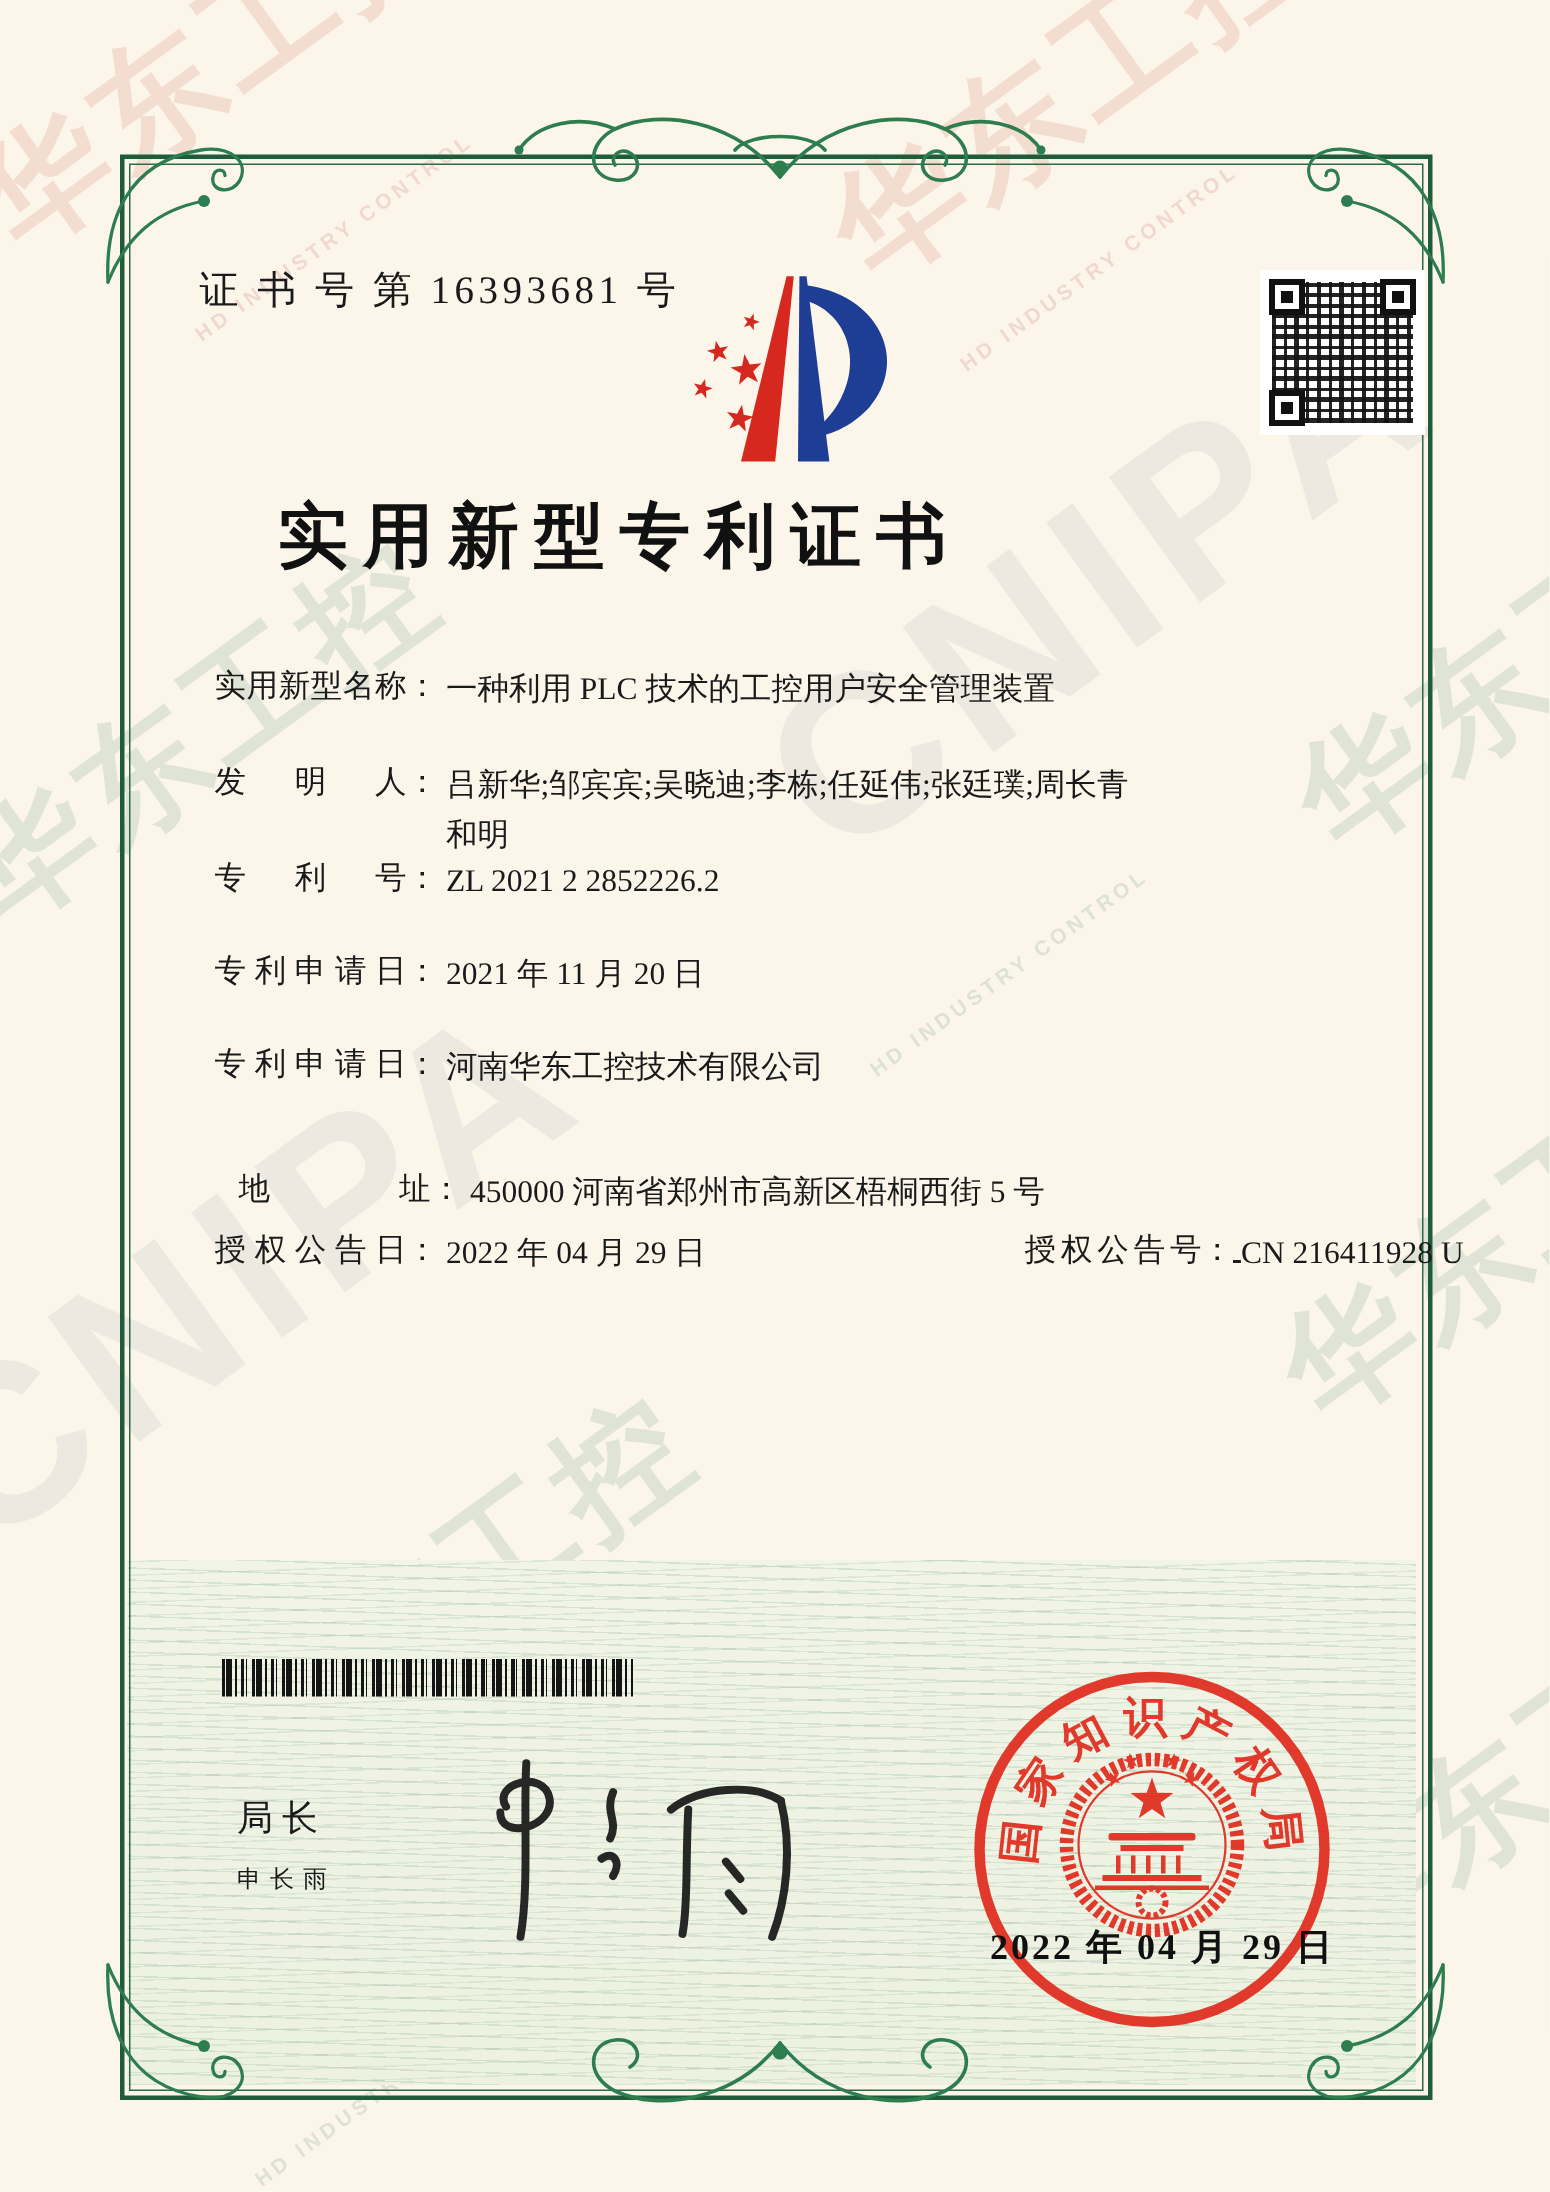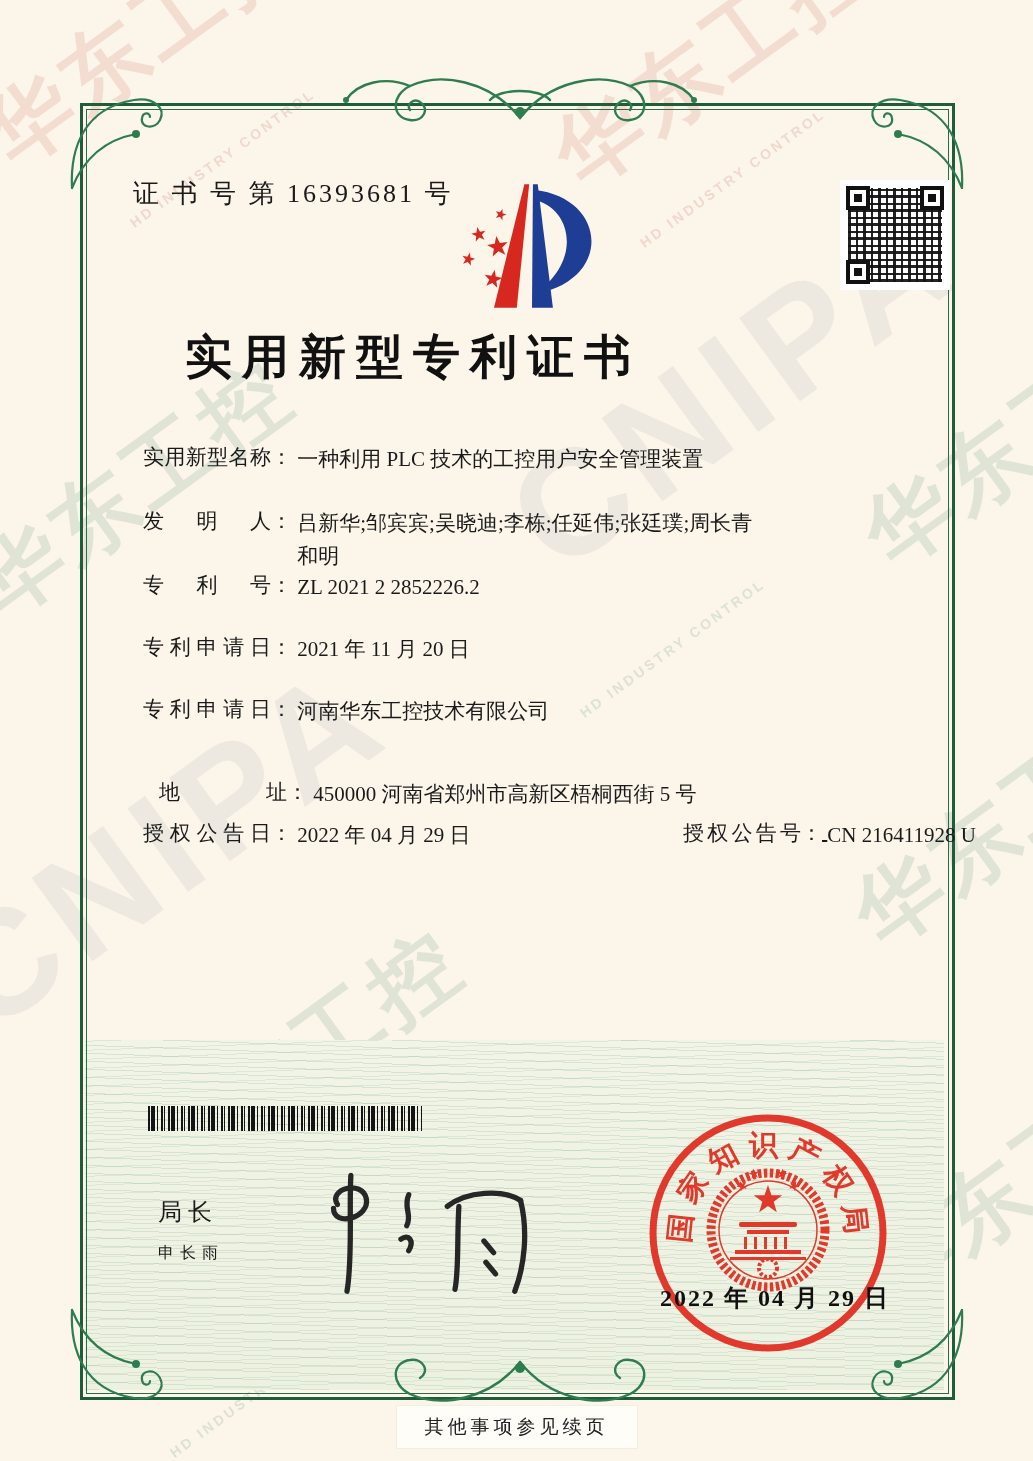--- a/index.html
+++ b/index.html
@@ -272,15 +272,14 @@
         <rect x="131" y="129" width="3" height="12"></rect>
         <rect x="141" y="129" width="3" height="12"></rect>
         <rect x="92" y="142" width="66" height="4"></rect>
         <rect x="87" y="149" width="76" height="3"></rect>
         <circle cx="125" cy="160" r="9" fill="none" stroke="#e02b1d" stroke-width="4" stroke-dasharray="3 2"></circle>
       </g>
     </g>
   </svg>
   <div class="seal-date">2022 年 04 月 29 日</div>
 
-  <div class="cont-note">其他事项参见续页</div>
 
 </div>
 
 </body></html>

